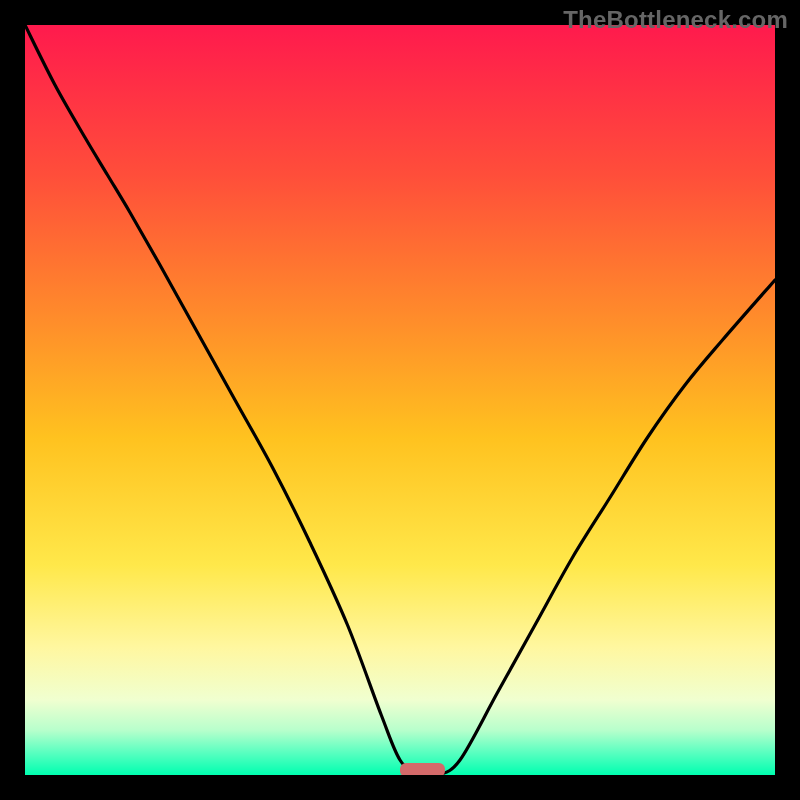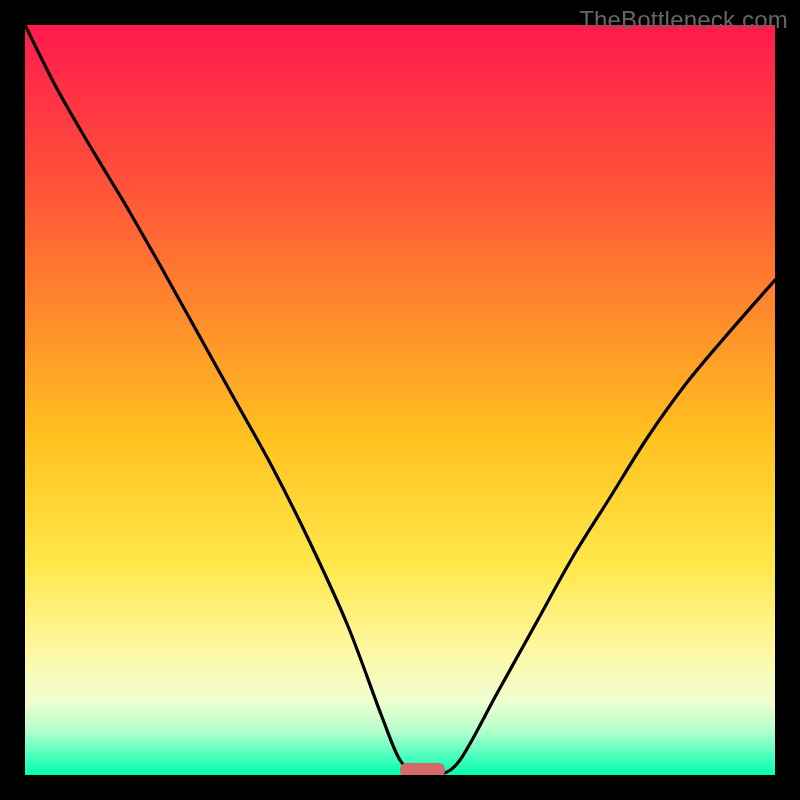--- a/index.html
+++ b/index.html
@@ -16,21 +16,21 @@
     width: 800px;
     height: 800px;
     background: #000;
   }
   .watermark {
     position: absolute;
     top: 6px;
     right: 12px;
     color: #666;
     font-size: 24px;
-    font-weight: 400;
+    font-weight: 700;
     letter-spacing: 0.2px;
     z-index: 5;
   }
   .plot-wrap {
     position: absolute;
     left: 25px;
     top: 25px;
     width: 750px;
     height: 750px;
   }

